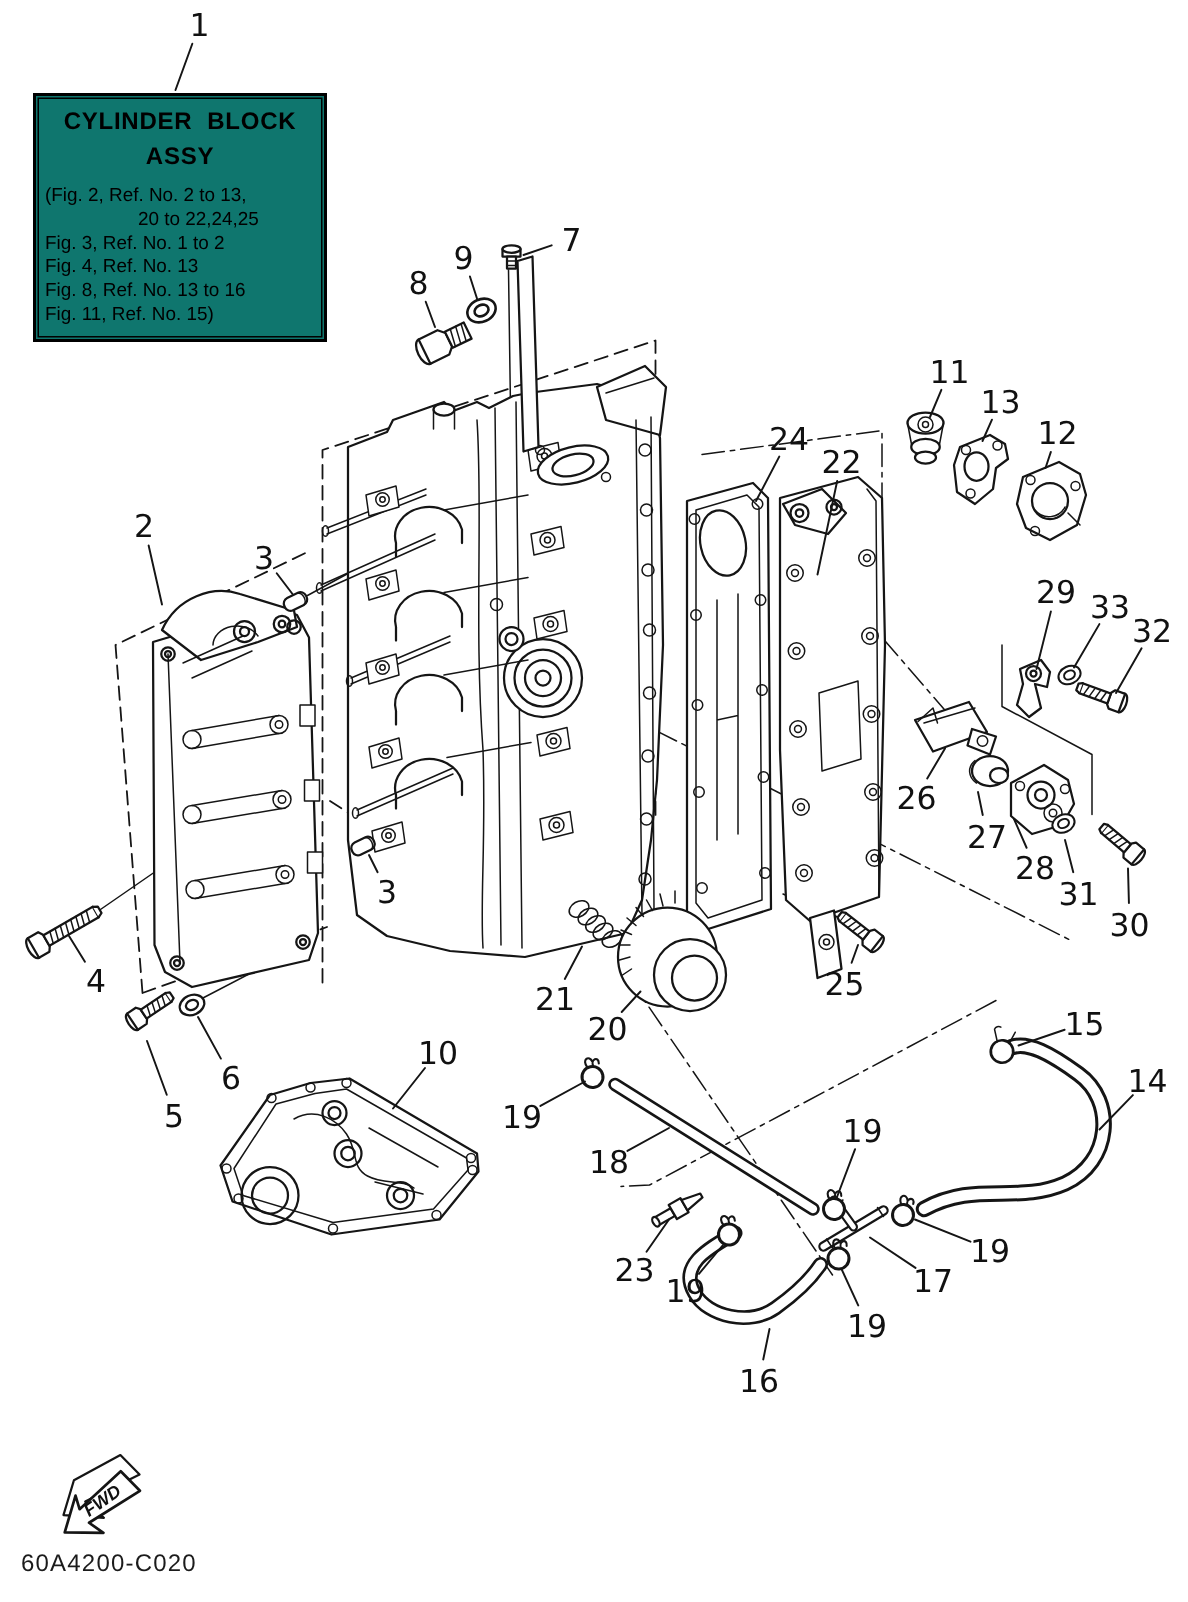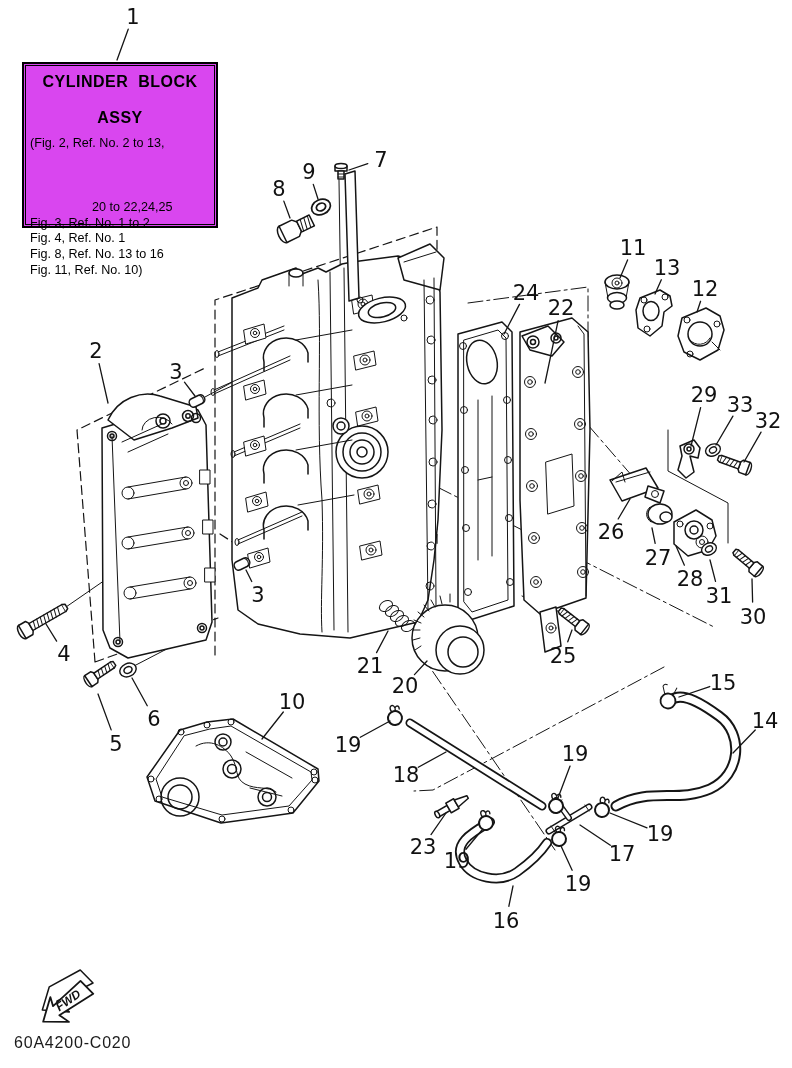--- a/index.html
+++ b/index.html
@@ -11,35 +11,35 @@
   .callout {
     font:21px "DejaVu Sans", sans-serif;
     fill:#111; stroke:none; text-anchor:middle;
   }
   .leader { stroke:#151515; stroke-width:1.3; }
   .dash  { stroke-dasharray:9 5;  stroke-width:1.2; }
   .chain { stroke-dasharray:15 4 3 4; stroke-width:1; }
   .thin  { stroke-width:1; }
   .title-box {
     position:absolute; left:22px; top:62px; width:196px; height:166px;
-    border:2px solid #000; background:#d946ef; box-sizing:border-box; padding:1px;
+    border:2px solid #000; background:#0f766e; box-sizing:border-box; padding:1px;
   }
   .title-box-inner {
     border:1.5px solid #000; width:100%; height:100%; box-sizing:border-box;
   }
   .tb-title {
     font-weight:bold; font-size:16px; text-align:center; margin-top:7px;
     word-spacing:5px; letter-spacing:0.5px; color:#000;
   }
-  .tb-assy { margin-top:18px; }
+  .tb-assy { margin-top:5px; }
   .ref-lines {
     margin-top:9px; font-weight:normal; font-size:12.6px; line-height:15.8px;
     padding-left:4px; white-space:nowrap; color:#000;
   }
-  .ref-line.indent { padding-left:62px;margin-top:48px; }
+  .ref-line.indent { padding-left:62px; }
   .drawing-code {
     position:absolute; left:14px; top:1034px; font-size:16px; color:#1b1b1b;
     letter-spacing:0.8px;
   }
 </style>
 </head>
 <body>
 
 <div class="page">
 
@@ -524,22 +524,22 @@
 </svg>
 
 <div class="title-box">
   <div class="title-box-inner">
     <div class="tb-title">CYLINDER BLOCK</div>
     <div class="tb-title tb-assy">ASSY</div>
     <div class="ref-lines" id="ref-lines">
           <div class="ref-line">(Fig. 2, Ref. No. 2 to 13,</div>
           <div class="ref-line indent">20 to 22,24,25</div>
           <div class="ref-line">Fig. 3, Ref. No. 1 to 2</div>
-          <div class="ref-line">Fig. 4, Ref. No. 1</div>
+          <div class="ref-line">Fig. 4, Ref. No. 13</div>
           <div class="ref-line">Fig. 8, Ref. No. 13 to 16</div>
-          <div class="ref-line">Fig. 11, Ref. No. 10)</div>
+          <div class="ref-line">Fig. 11, Ref. No. 15)</div>
         </div>
   </div>
 </div>
 
 <div class="drawing-code">60A4200-C020</div>
 
 </div>
 
 </body></html>

